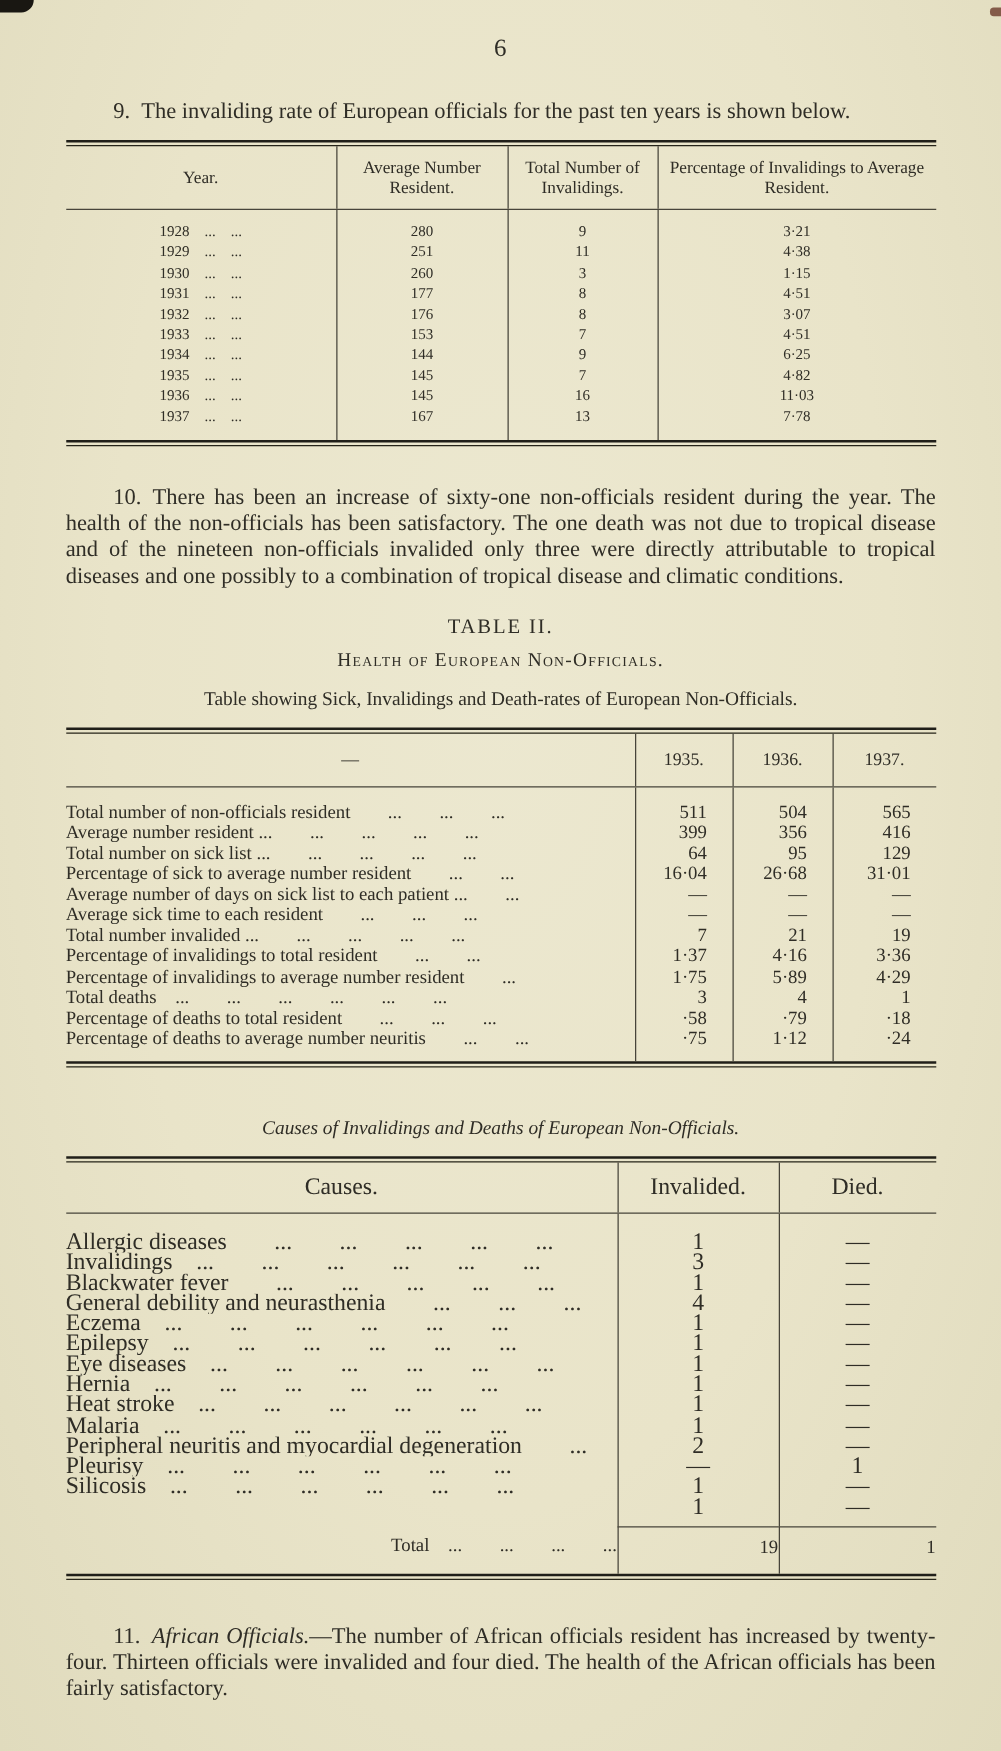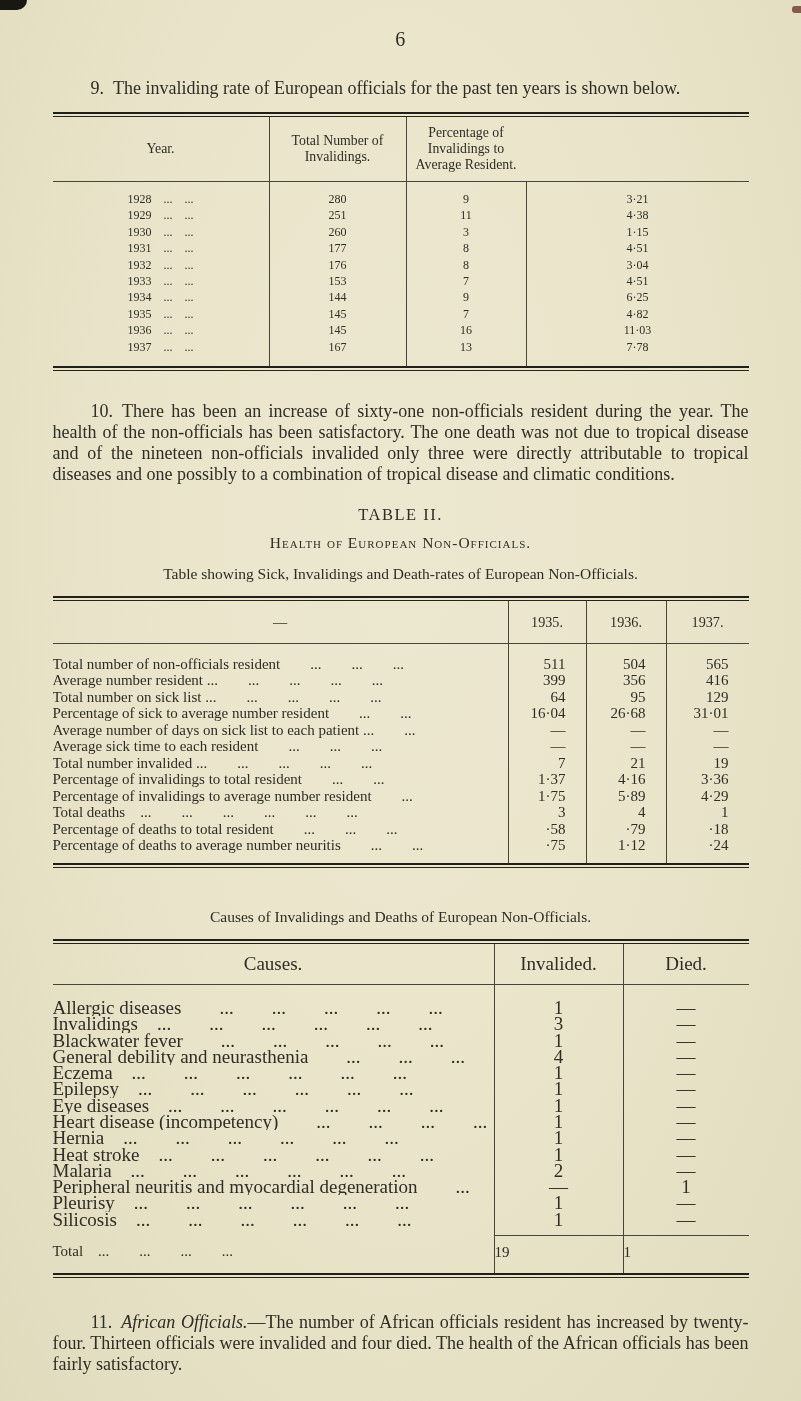--- a/index.html
+++ b/index.html
@@ -14,21 +14,21 @@
   .pagenum{padding-top:28px;text-align:center;font-size:20px;letter-spacing:.5px;}
   .content{width:696px;margin:0 auto;}
   .para{font-size:18px;line-height:21px;text-align:justify;text-indent:38px;margin:0;}
   #para9{margin-top:27px;}
   #para10{margin-top:30px;}
   #para11{margin-top:34px;}
   .center{text-align:center;}
   .heading1{margin-top:20px;font-size:16.5px;letter-spacing:1.5px;}
   .heading2{margin-top:9px;font-size:15.5px;font-variant:small-caps;letter-spacing:1px;}
   .caption{margin-top:13px;font-size:15.5px;}
-  .caption.italic{margin-top:40px;}
+  .caption.italic{font-style:italic;margin-top:40px;}
   .tbl{margin-top:13px;}
   .rule-dbl{height:2px;border-top:2px solid #201f19;border-bottom:1px solid #262419;}
   .rule-thin{border-top:1px solid #47443a;}
   .grid{display:grid;}
   .t1{grid-template-columns:216px 137px 120px 223px;}
   .t2{grid-template-columns:455px 78px 80px 83px;}
   .ct{grid-template-columns:441px 129px 126px;}
   .hc{display:flex;align-items:center;justify-content:center;text-align:center;
       font-size:13.8px;line-height:16px;padding:8px 6px;}
   .t1 .hc{min-height:34px;}
@@ -39,40 +39,41 @@
   .t1 .col .c{height:16.4px;line-height:16.4px;font-size:12px;text-align:center;}
   .t2 .col{padding:12px 0 9px 0;}
   .t2 .col .c{height:16.5px;line-height:16.5px;font-size:15px;}
   .t2 .lab .c{text-align:left;white-space:nowrap;overflow:hidden;}
   .t2 .num{text-align:right;padding-right:20px;}
   .ct .col{padding:15px 0 7px 0;}
   .ct .col .c{height:16.3px;line-height:16.3px;font-size:19px;}
   .ct .lab .c{text-align:left;white-space:nowrap;overflow:hidden;}
   .ct .num{text-align:center;}
   .ct-total > div{padding:8px 0 12px 0;font-size:15px;line-height:17px;}
-  .ct-total .tcell{text-align:left;}
+  .ct-total .tcell{text-align:right;}
   .ct-total .sum{border-top:1px solid #47443a;}
 </style>
 </head>
 <body>
 
 <div>
   <div class="corner-tl"></div>
   <div class="corner-tr"></div>
 
   <div class="pagenum">6</div>
 
   <div class="content">
 
     <p class="para" id="para9">9. The invaliding rate of European officials for the past ten years is shown below.</p>
 
     <div class="tbl">
       <div class="rule-dbl"></div>
       <div class="grid t1">
         <div class="hc">Year.</div>
+        <div class="hc bl">Average Number Resident.</div>
         <div class="hc bl">Total Number of Invalidings.</div>
         <div class="hc bl">Percentage of Invalidings to Average Resident.</div>
       </div>
       <div class="rule-thin"></div>
       <div class="grid t1">
         <div class="col">
           <div class="c">1928 ... ...</div>
           <div class="c">1929 ... ...</div>
           <div class="c">1930 ... ...</div>
           <div class="c">1931 ... ...</div>
@@ -105,21 +106,21 @@
           <div class="c">9</div>
           <div class="c">7</div>
           <div class="c">16</div>
           <div class="c">13</div>
         </div>
         <div class="col bl">
           <div class="c">3·21</div>
           <div class="c">4·38</div>
           <div class="c">1·15</div>
           <div class="c">4·51</div>
-          <div class="c">3·04</div>
+          <div class="c">3·07</div>
           <div class="c">4·51</div>
           <div class="c">6·25</div>
           <div class="c">4·82</div>
           <div class="c">11·03</div>
           <div class="c">7·78</div>
         </div>
       </div>
       <div class="rule-dbl"></div>
     </div>
 
@@ -211,21 +212,20 @@
       <div class="rule-thin"></div>
       <div class="grid ct">
         <div class="col lab">
           <div class="c">Allergic diseases  ...  ...  ...  ...  ...</div>
           <div class="c">Invalidings ...  ...  ...  ...  ...  ...</div>
           <div class="c">Blackwater fever  ...  ...  ...  ...  ...</div>
           <div class="c">General debility and neurasthenia  ...  ...  ...</div>
           <div class="c">Eczema ...  ...  ...  ...  ...  ...</div>
           <div class="c">Epilepsy ...  ...  ...  ...  ...  ...</div>
           <div class="c">Eye diseases ...  ...  ...  ...  ...  ...</div>
-          <div class="c">Heart disease (incompetency)  ...  ...  ...  ...</div>
           <div class="c">Hernia ...  ...  ...  ...  ...  ...</div>
           <div class="c">Heat stroke ...  ...  ...  ...  ...  ...</div>
           <div class="c">Malaria ...  ...  ...  ...  ...  ...</div>
           <div class="c">Peripheral neuritis and myocardial degeneration  ...  ...</div>
           <div class="c">Pleurisy ...  ...  ...  ...  ...  ...</div>
           <div class="c">Silicosis ...  ...  ...  ...  ...  ...</div>
         </div>
         <div class="col bl num">
           <div class="c">1</div>
           <div class="c">3</div>

